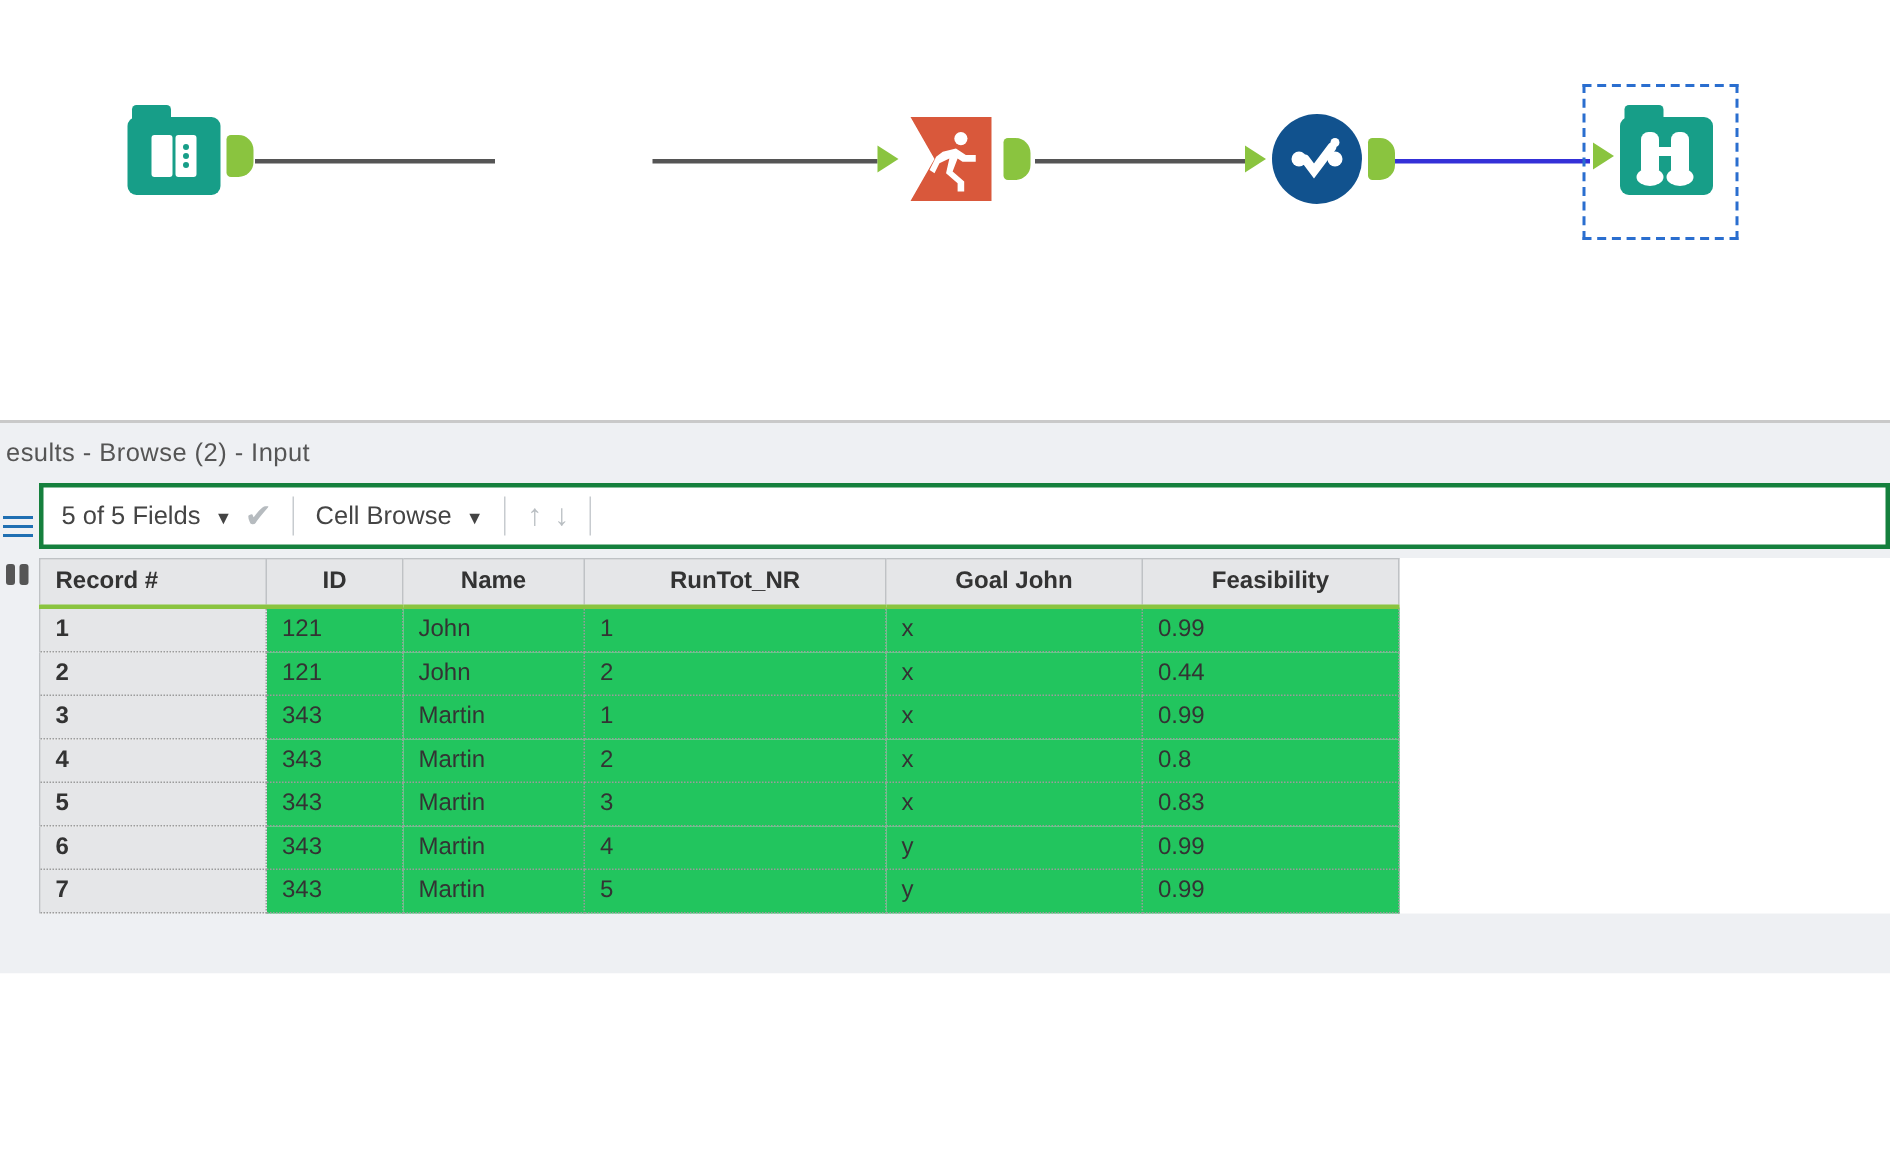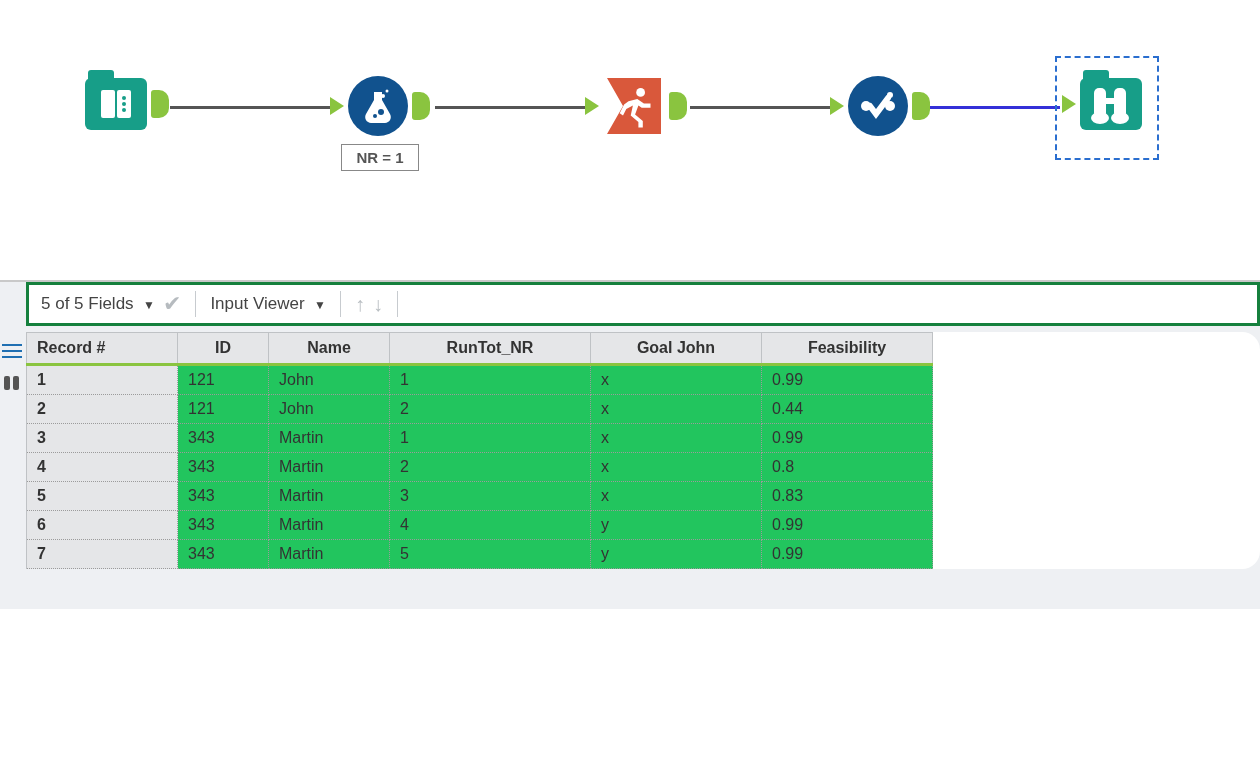--- a/index.html
+++ b/index.html
@@ -25,21 +25,21 @@
   .panel-title{padding:10px 4px;color:#555;font-size:17px;letter-spacing:.3px;}
   .toolbar{display:flex;align-items:center;gap:8px;background:#fff;border:3px solid #15803d;margin-left:26px;padding:6px 12px;font-size:17px;color:#444;}
   .toolbar .sep{width:1px;height:26px;background:#c7cbcf;margin:0 6px;}
   .chev{font-size:12px;color:#444;}
   .check{color:#b6bbbf;font-size:22px;}
   .arrup,.arrdn{color:#b9bec2;font-size:20px;}
   
   .rail{position:absolute;left:2px;display:flex;flex-direction:column;gap:14px;margin-top:4px;}
   .rail .ricon{width:20px;height:18px;}
   
-  .grid-wrap{margin-left:26px;margin-top:6px;background:#fff;border-radius:18px;}
+  .grid-wrap{margin-left:26px;margin-top:6px;background:#fff;}
   table.grid{border-collapse:collapse;font-size:16px;}
   table.grid th{background:#e5e6e8;font-weight:bold;border:1px solid #bfc2c5;border-bottom:3px solid #8ac43f;padding:6px 10px;}
   table.grid th.rh{text-align:left;}
   table.grid td{border:1px dotted #9b9b9b;padding:5px 10px;background:#22c55e;}
   table.grid td.rh{background:#e5e6e8;border:1px solid #bfc2c5;border-right:1px solid #bfc2c5;font-weight:bold;border-style:solid dotted dotted solid;}
   table.grid td.rh{border:1px dotted #9b9b9b;border-left:1px solid #bfc2c5;background:#e5e6e8;font-weight:bold;}
   table.grid tr td.rh{border-top:1px dotted #9b9b9b;}
   .colw-rec{width:130px;} .colw-id{width:70px;} .colw-name{width:100px;} .colw-rt{width:180px;} .colw-gt{width:150px;} .colw-fe{width:150px;}
 </style>
 </head>
@@ -62,38 +62,20 @@
           <circle cx="39" cy="20" r="2" fill="#179e88"></circle>
               <circle cx="39" cy="26" r="2" fill="#179e88"></circle>
               <circle cx="39" cy="32" r="2" fill="#179e88"></circle>
         </g>
           </svg>
       </div>
       <div class="port"></div>
     </div>
   </div>
 
-  <div class="node-wrap" style="left:330px;top:76px;">
-    <div style="display:flex;align-items:center;gap:4px;">
-      <div class="arrow" style="position:static;"></div>
-      <div class="node circle">
-        <svg width="40" height="40" viewBox="0 0 40 40">
-            <g fill="#fff">
-          <path d="M16 6h8v8l8 14a6 6 0 0 1-5 9H13a6 6 0 0 1-5-9l8-14z" fill="#fff"></path>
-          <circle cx="23" cy="26" r="3" fill="#11528e"></circle>
-              <circle cx="17" cy="30" r="2" fill="#11528e"></circle>
-          <circle cx="25" cy="10" r="2"></circle>
-              <circle cx="29" cy="5" r="1.5"></circle>
-        </g>
-          </svg>
-      </div>
-      <div class="port"></div>
-    </div>
-    <div class="node-label">NR = 1</div>
-  </div>
 
   <div class="node-wrap" style="left:585px;top:76px;">
     <div style="display:flex;align-items:center;gap:4px;">
       <div class="arrow" style="position:static;"></div>
       <div class="node" style="width:62px;height:60px;">
         <svg width="62" height="60" viewBox="0 0 62 60">
           <polygon points="4,2 58,2 58,58 4,58 20,30" fill="#d9583b"></polygon>
           <g fill="#fff" transform="translate(20,12) scale(1.1)">
             <circle cx="16" cy="4" r="4"></circle>
             <path d="M5 12l8-2 6 4 6 0v4l-8 0-3-2-3 8 7 6v6h-4v-5l-7-6 2-9-6 3-3 6-3-2 4-8z"></path>
@@ -134,20 +116,21 @@
           <ellipse cx="20" cy="40" rx="9" ry="6"></ellipse>
               <ellipse cx="40" cy="40" rx="9" ry="6"></ellipse>
         </g>
           </svg>
       </div>
     </div>
   </div>
 </div>
 
 <div class="panel" style="position:relative;padding-bottom:40px;">
+  <div class="panel-title">esults - Browse (2) - Input</div>
 
   <div class="rail" style="top:56px;">
     <svg class="ricon" viewBox="0 0 20 18">
         <g stroke="#1f6fb2" stroke-width="2" fill="none">
           <line x1="0" y1="3" x2="20" y2="3"></line>
           <line x1="0" y1="9" x2="20" y2="9"></line>
           <line x1="0" y1="15" x2="20" y2="15"></line>
         </g>
       </svg>
     <svg class="ricon" viewBox="0 0 20 18">
@@ -155,21 +138,21 @@
           <rect x="2" y="2" width="6" height="14" rx="2"></rect>
           <rect x="11" y="2" width="6" height="14" rx="2"></rect>
         </g>
       </svg>
   </div>
 
   <div class="toolbar">
     <span><span>5 of 5 Fields</span> &nbsp;<span class="chev">▼</span></span>
     <span class="check">✔</span>
     <span class="sep"></span>
-    <span><span>Input Viewer</span> &nbsp;<span class="chev">▼</span></span>
+    <span><span>Cell Browse</span> &nbsp;<span class="chev">▼</span></span>
     <span class="sep"></span>
     <span class="arrup">↑</span>
     <span class="arrdn">↓</span>
     <span class="sep"></span>
   </div>
 
   <div class="grid-wrap">
     <table class="grid">
       <thead>
           <tr>

